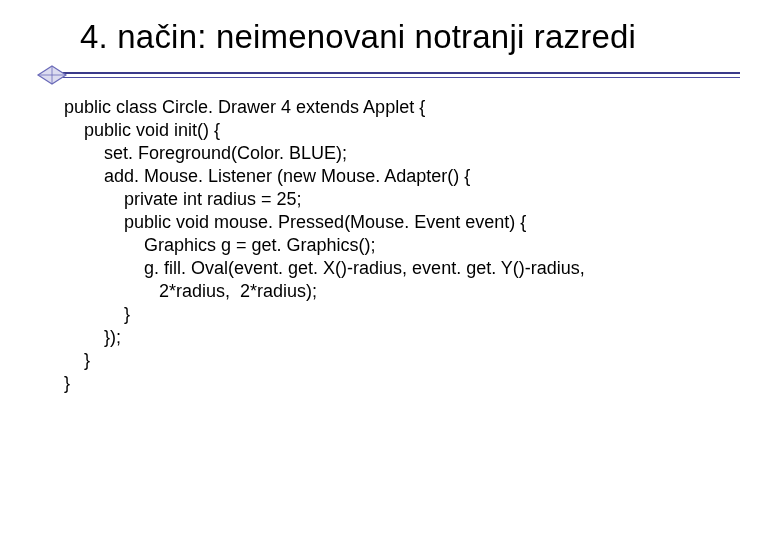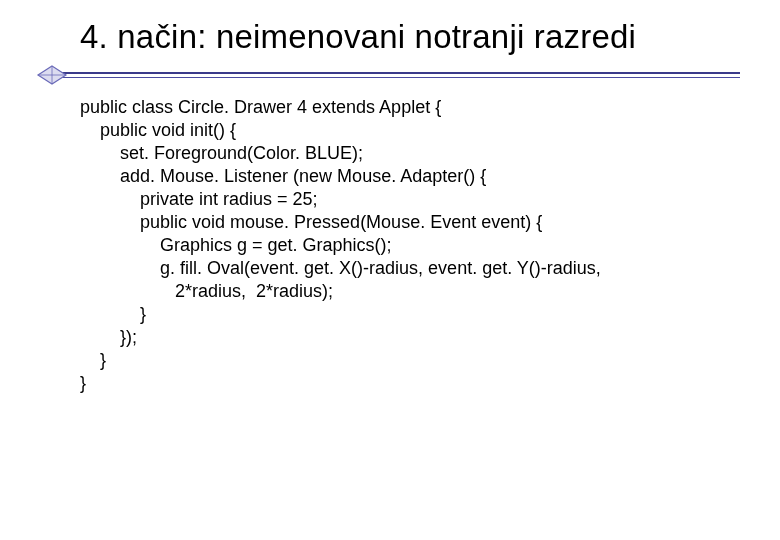--- a/index.html
+++ b/index.html
@@ -52,21 +52,21 @@
   .rule svg {
     position: absolute;
     left: -4px;
     top: -9px;
     width: 32px;
     height: 24px;
   }
   .code {
     position: absolute;
     top: 96px;
-    left: 80px;
+    left: 64px;
     right: 20px;
     font-size: 18px;
     line-height: 1.28;
     color: #000;
     white-space: pre;
     font-family: Arial, Helvetica, sans-serif;
   }
 </style>
 </head>
 <body>

